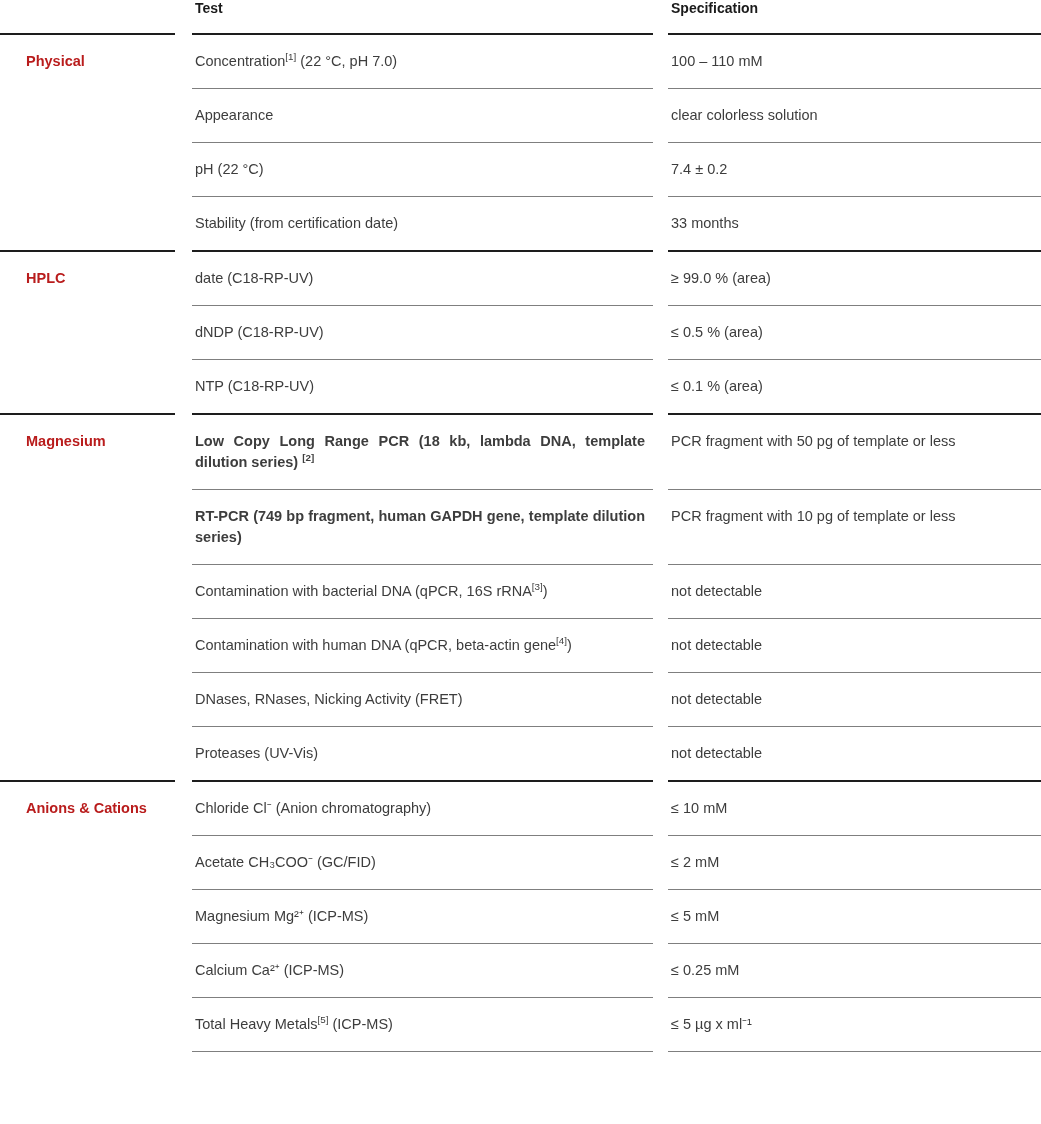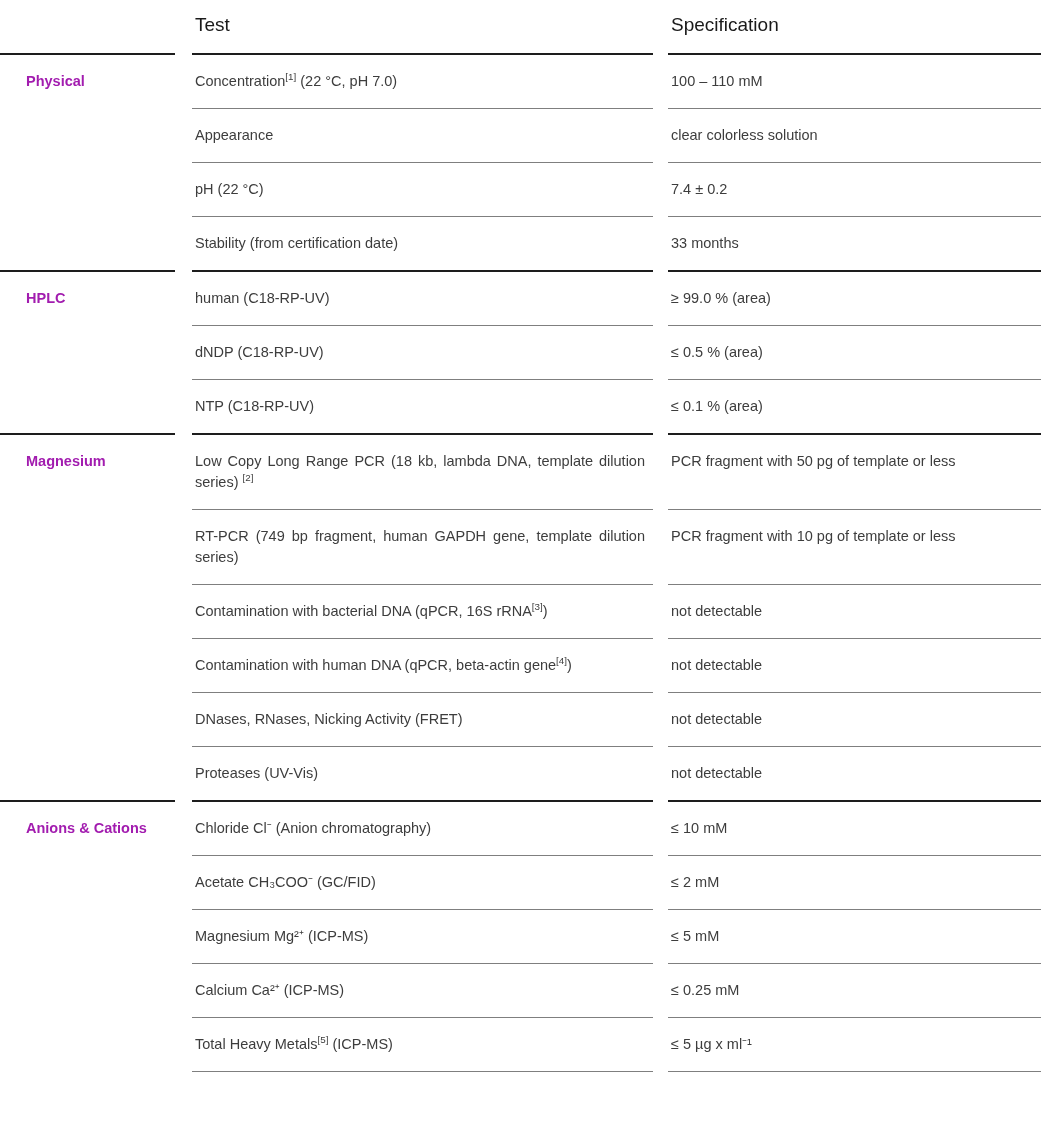--- a/index.html
+++ b/index.html
@@ -23,50 +23,50 @@
 
   
   col.c-cat  { width: 175px; }
   col.c-gap1 { width: 17px;  }
   col.c-test { width: 461px; }
   col.c-gap2 { width: 15px;  }
   col.c-spec { width: 373px; }
 
   
   .hdr-cell {
-    font-weight: normal;
+    font-weight: bold;
     color: #1a1a1a;
-    font-size: 19px;
-    padding: 14px 0 17px 0;
+    font-size: 14px;
+    padding: 0 0 17px 0;
     vertical-align: top;
     text-align: left;
   }
   .hdr-cell.pad-l { padding-left: 3px; }
   .hdr-blank { padding: 0; }
 
   
   .cell {
     vertical-align: top;
     font-size: 14.5px;
     line-height: 1.45;
     color: #3d3d3d;
     padding: 16px 0 16px 0;
   }
   .cell.cat {
     font-weight: bold;
-    color: #a21caf;
+    color: #b91c1c;
     padding-left: 26px;
     padding-right: 6px;
   }
   .cell.test  { padding-left: 3px; padding-right: 8px; }
   .cell.spec  { padding-left: 3px; padding-right: 17px; }
   .cell.gap   { padding: 0; }
 
   
-  .cell.test.justify { text-align: justify; text-align-last: left; }
+  .cell.test.justify { text-align: justify; text-align-last: left; font-weight: bold; }
 
   
   
   .rule-strong { border-top: 2px solid #1d1d1d; }
   .rule-light  { border-top: 1.6px solid #7f7f7f; }
   .rule-none   { border-top: 0; }
 
   
   tr.sep > td { height: 0; padding: 0; font-size: 0; line-height: 0; }
 
@@ -159,21 +159,21 @@
       <tr class="sep">
         <td class="rule-strong"></td>
         <td class="rule-none"></td>
         <td class="rule-strong"></td>
         <td class="rule-none"></td>
         <td class="rule-strong"></td>
       </tr>
       <tr>
         <td class="cell cat">HPLC</td>
         <td class="cell gap"></td>
-        <td class="cell test">human (C18-RP-UV)</td>
+        <td class="cell test">date (C18-RP-UV)</td>
         <td class="cell gap"></td>
         <td class="cell spec">≥ 99.0 % (area)</td>
       </tr>
       <tr class="sep">
         <td class="rule-none"></td>
         <td class="rule-none"></td>
         <td class="rule-light"></td>
         <td class="rule-none"></td>
         <td class="rule-light"></td>
       </tr>

